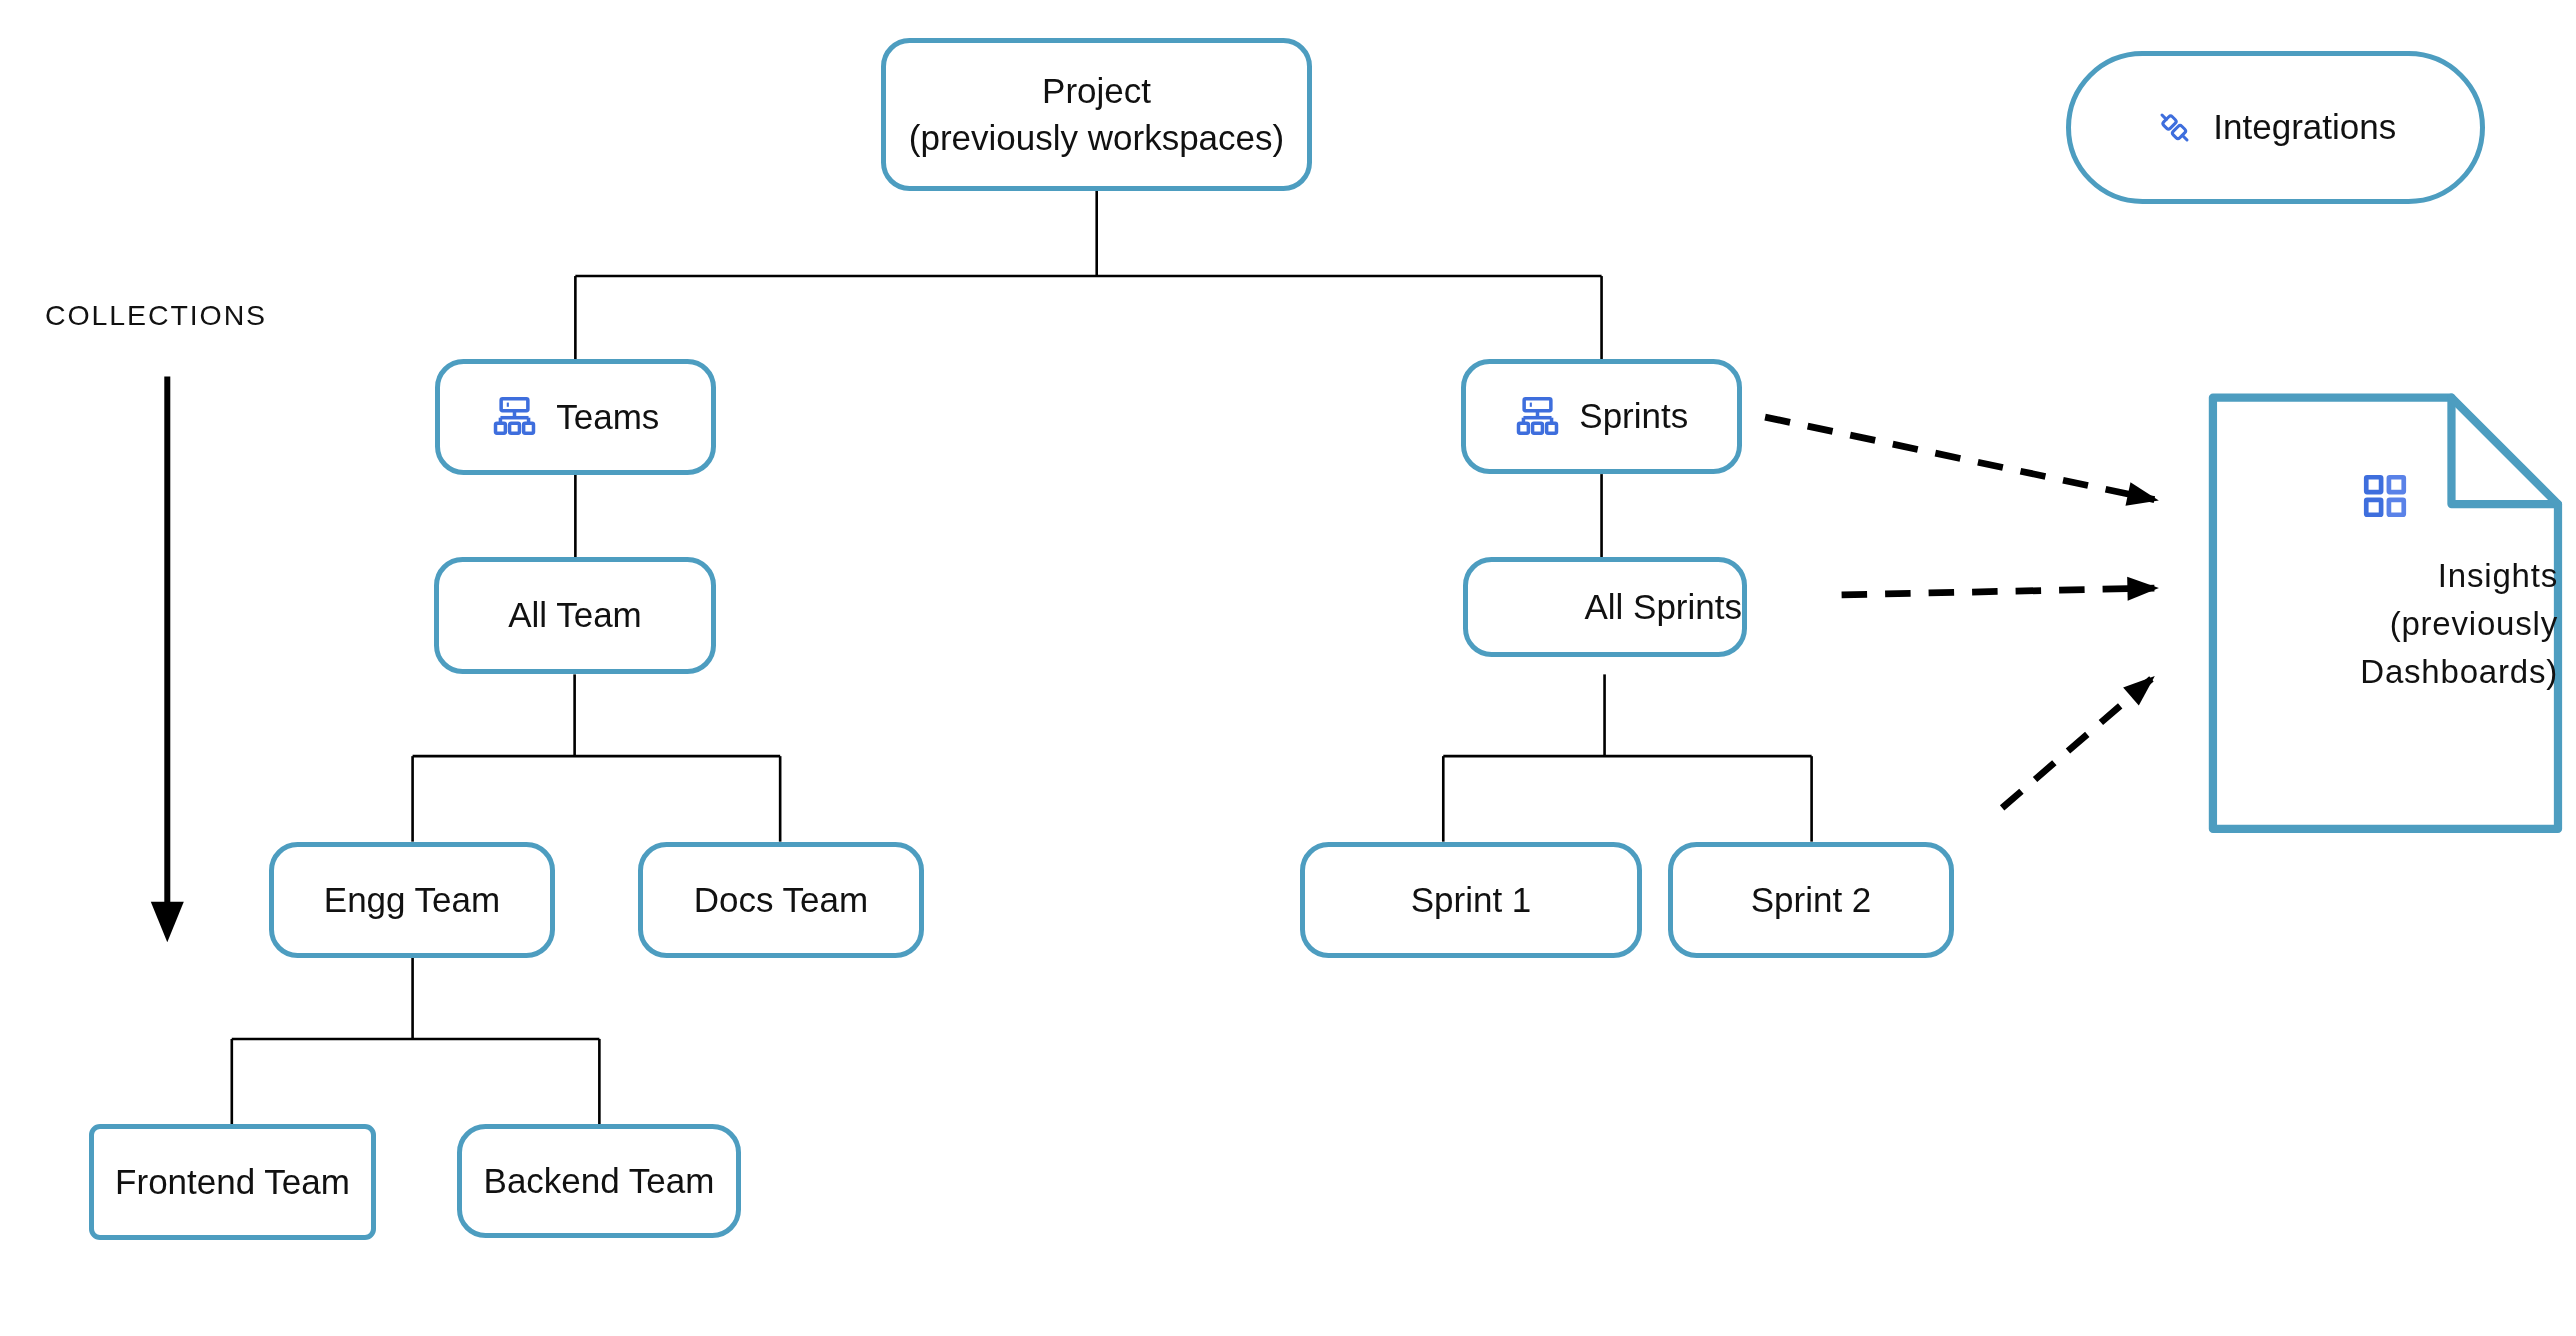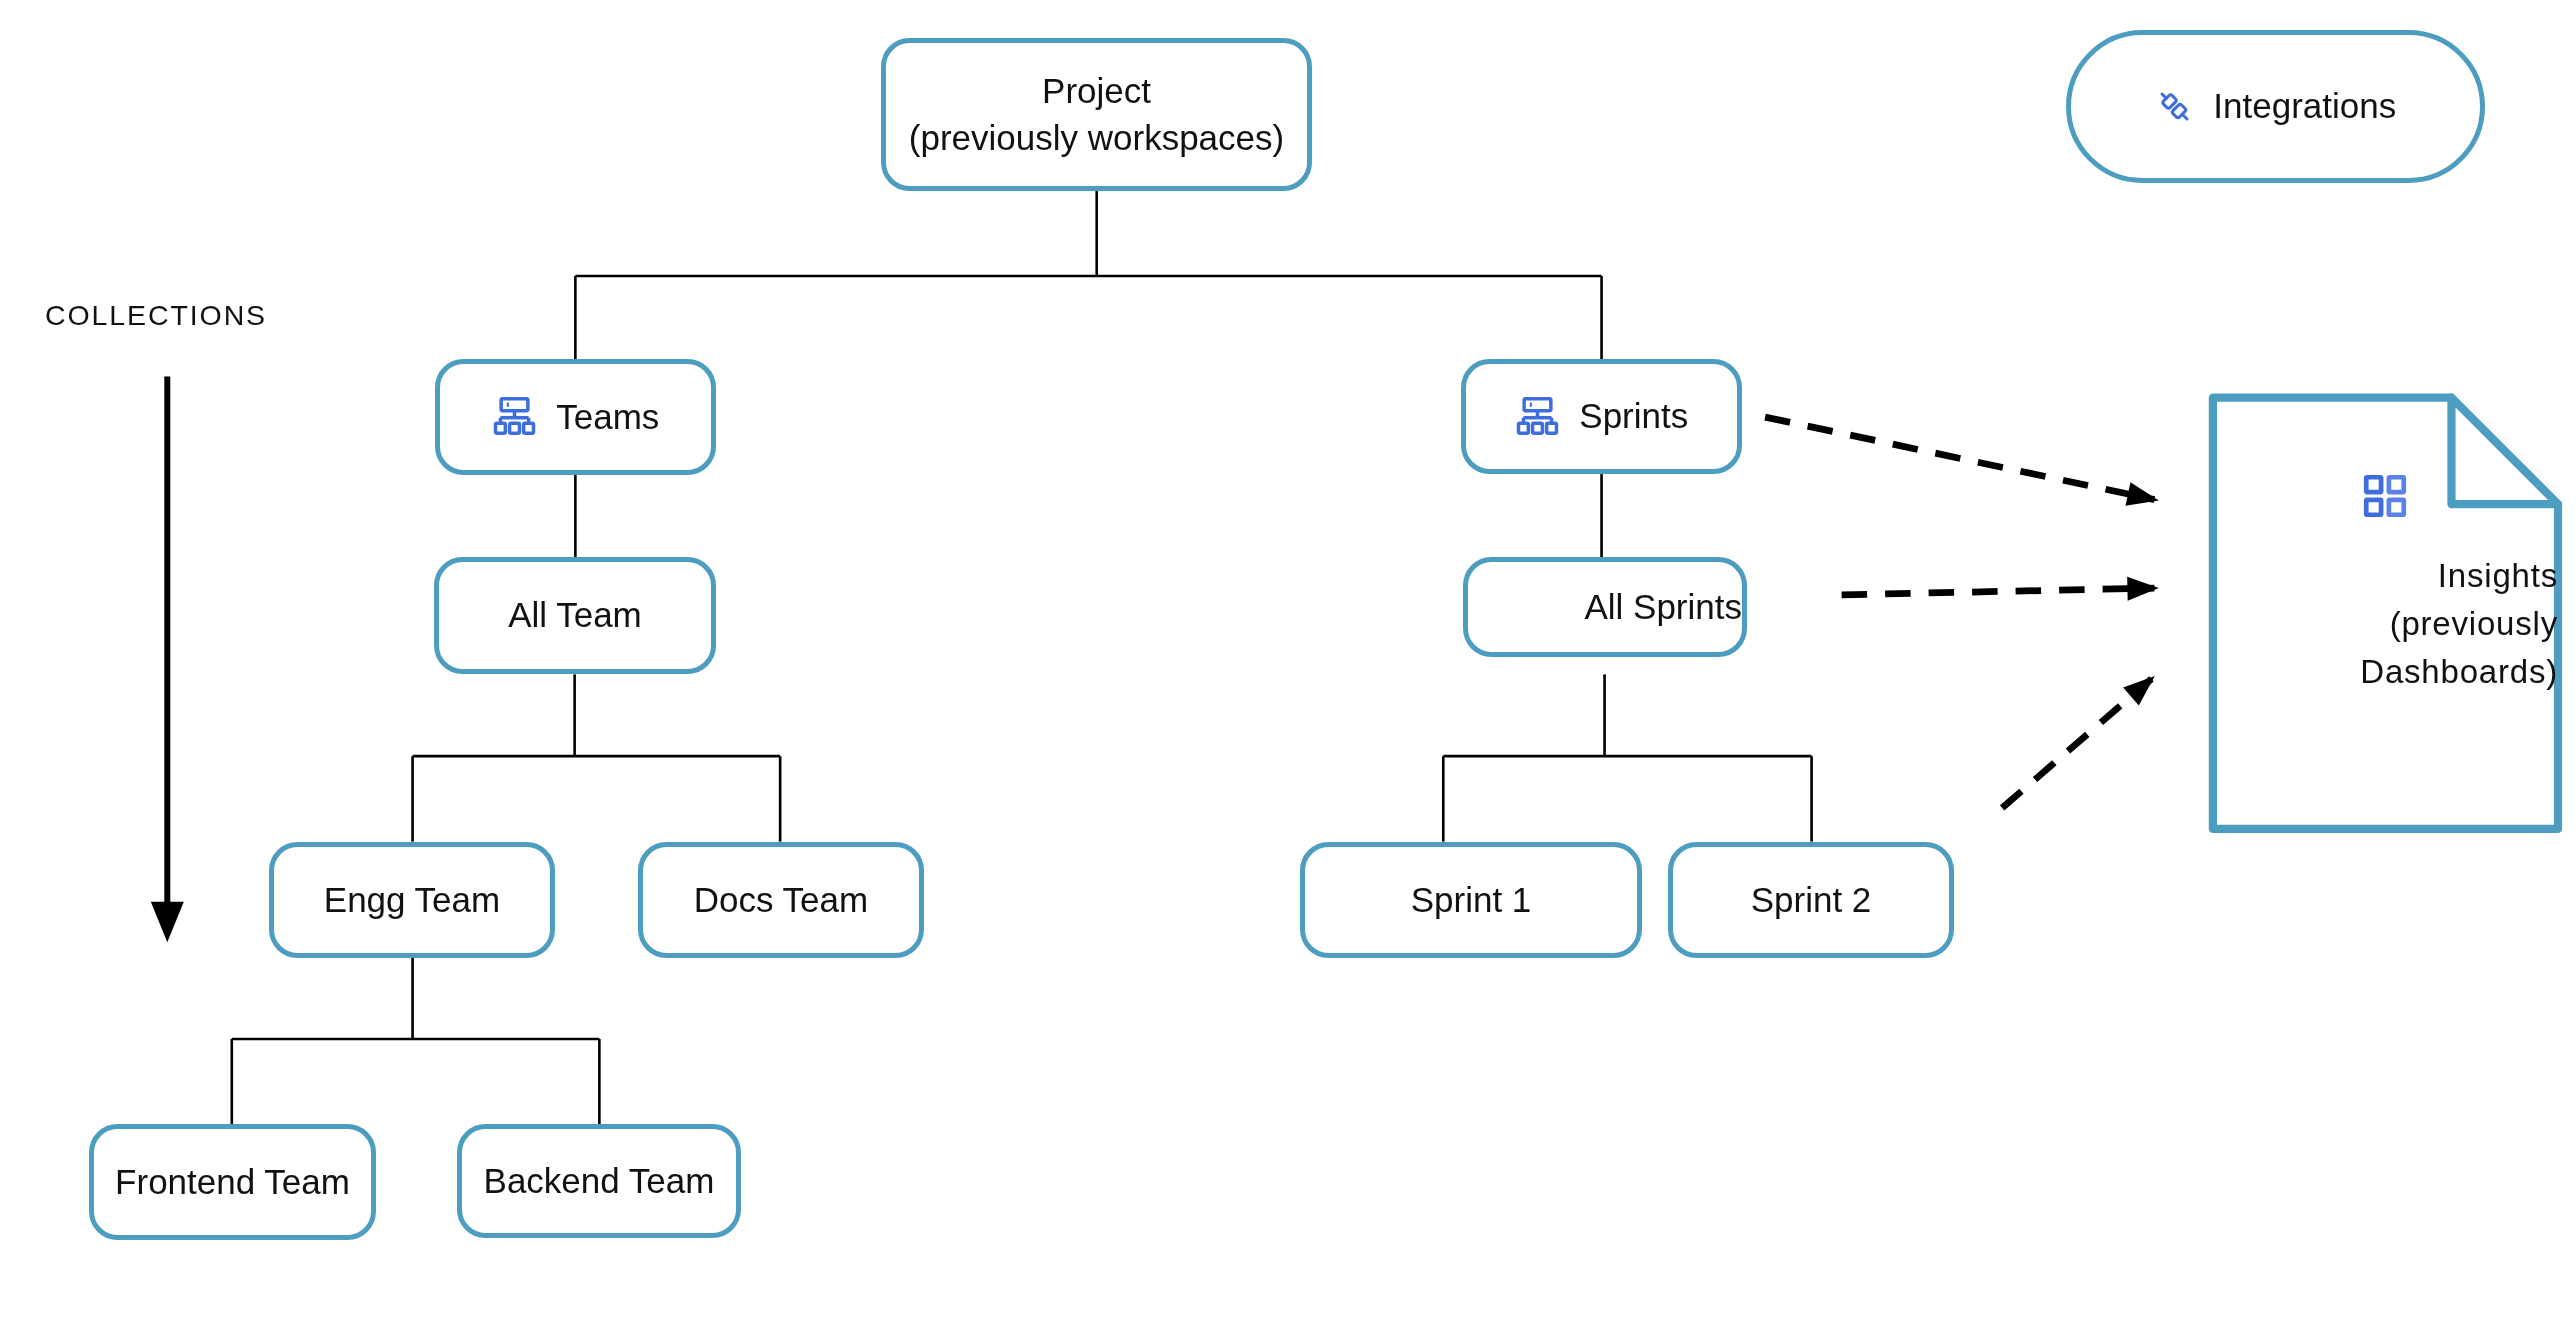--- a/index.html
+++ b/index.html
@@ -95,21 +95,21 @@
     </g>
   </svg>
 
   <div id="collections-label">COLLECTIONS</div>
 
   <div class="node two-line" style="left:881px;top:38px;width:431px;height:153px;">
     <span class="label">Project</span>
     <span class="label">(previously workspaces)</span>
   </div>
 
-  <div class="node pill" style="left:2066px;top:30px;width:419px;height:153px;">
+  <div class="node pill" style="left:2066px;top:51px;width:419px;height:153px;">
     <span class="icon">
       <svg width="39" height="39" viewBox="0 0 64 64">
         <g transform="rotate(-45 32 32)" fill="none" stroke="#3E6EDD" stroke-width="5" stroke-linecap="round" stroke-linejoin="round">
           <line x1="32" y1="3" x2="32" y2="13"></line>
           <rect x="22" y="13" width="20" height="15" rx="4"></rect>
           <rect x="22" y="35" width="20" height="15" rx="4"></rect>
           <line x1="32" y1="50" x2="32" y2="61"></line>
         </g>
       </svg>
     </span>
@@ -171,21 +171,21 @@
   </div>
 
   <div class="node" style="left:1300px;top:842px;width:342px;height:116px;">
     <span class="label">Sprint 1</span>
   </div>
 
   <div class="node" style="left:1668px;top:842px;width:286px;height:116px;">
     <span class="label">Sprint 2</span>
   </div>
 
-  <div class="node" style="left:89px;top:1124px;width:287px;height:116px;">
+  <div class="node" style="left:89px;top:1124px;width:287px;height:116px;border-radius:11px;">
     <span class="label">Frontend Team</span>
   </div>
 
   <div class="node" style="left:457px;top:1124px;width:284px;height:114px;">
     <span class="label">Backend Team</span>
   </div>
 
   <div id="insights-icon" class="icon">
     <svg width="50" height="50" viewBox="0 0 64 64">
       <g fill="none" stroke="#3E6EDD" stroke-width="6">

